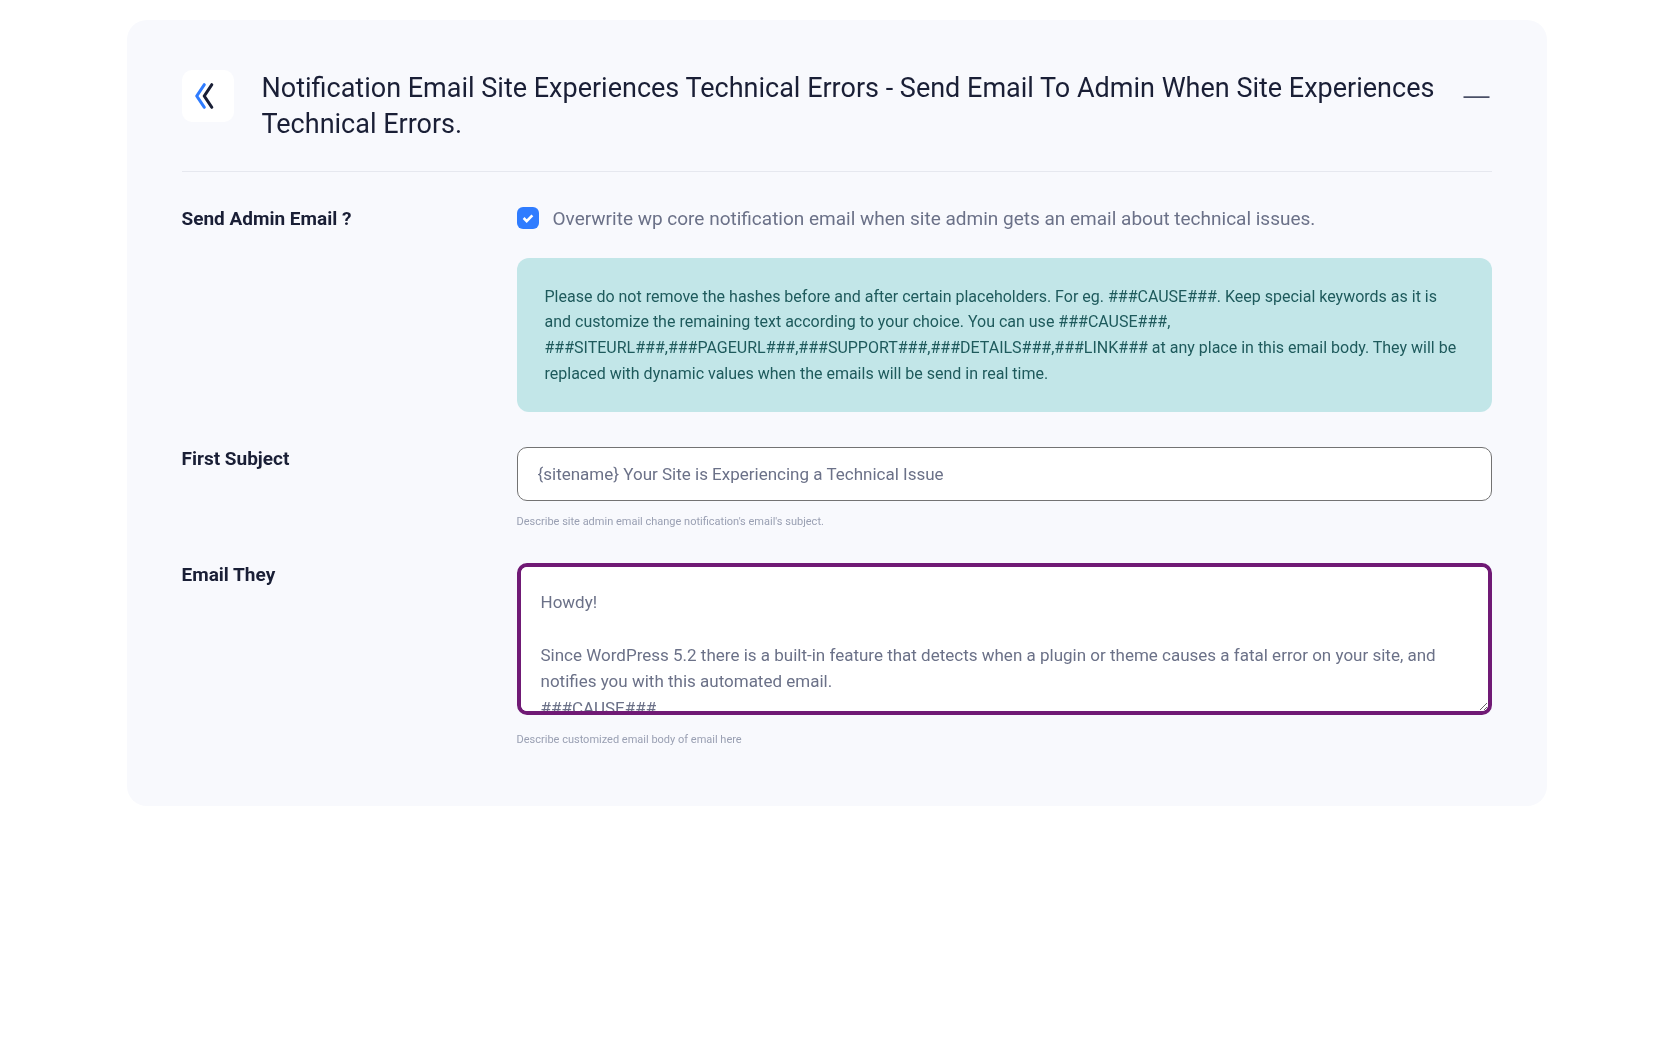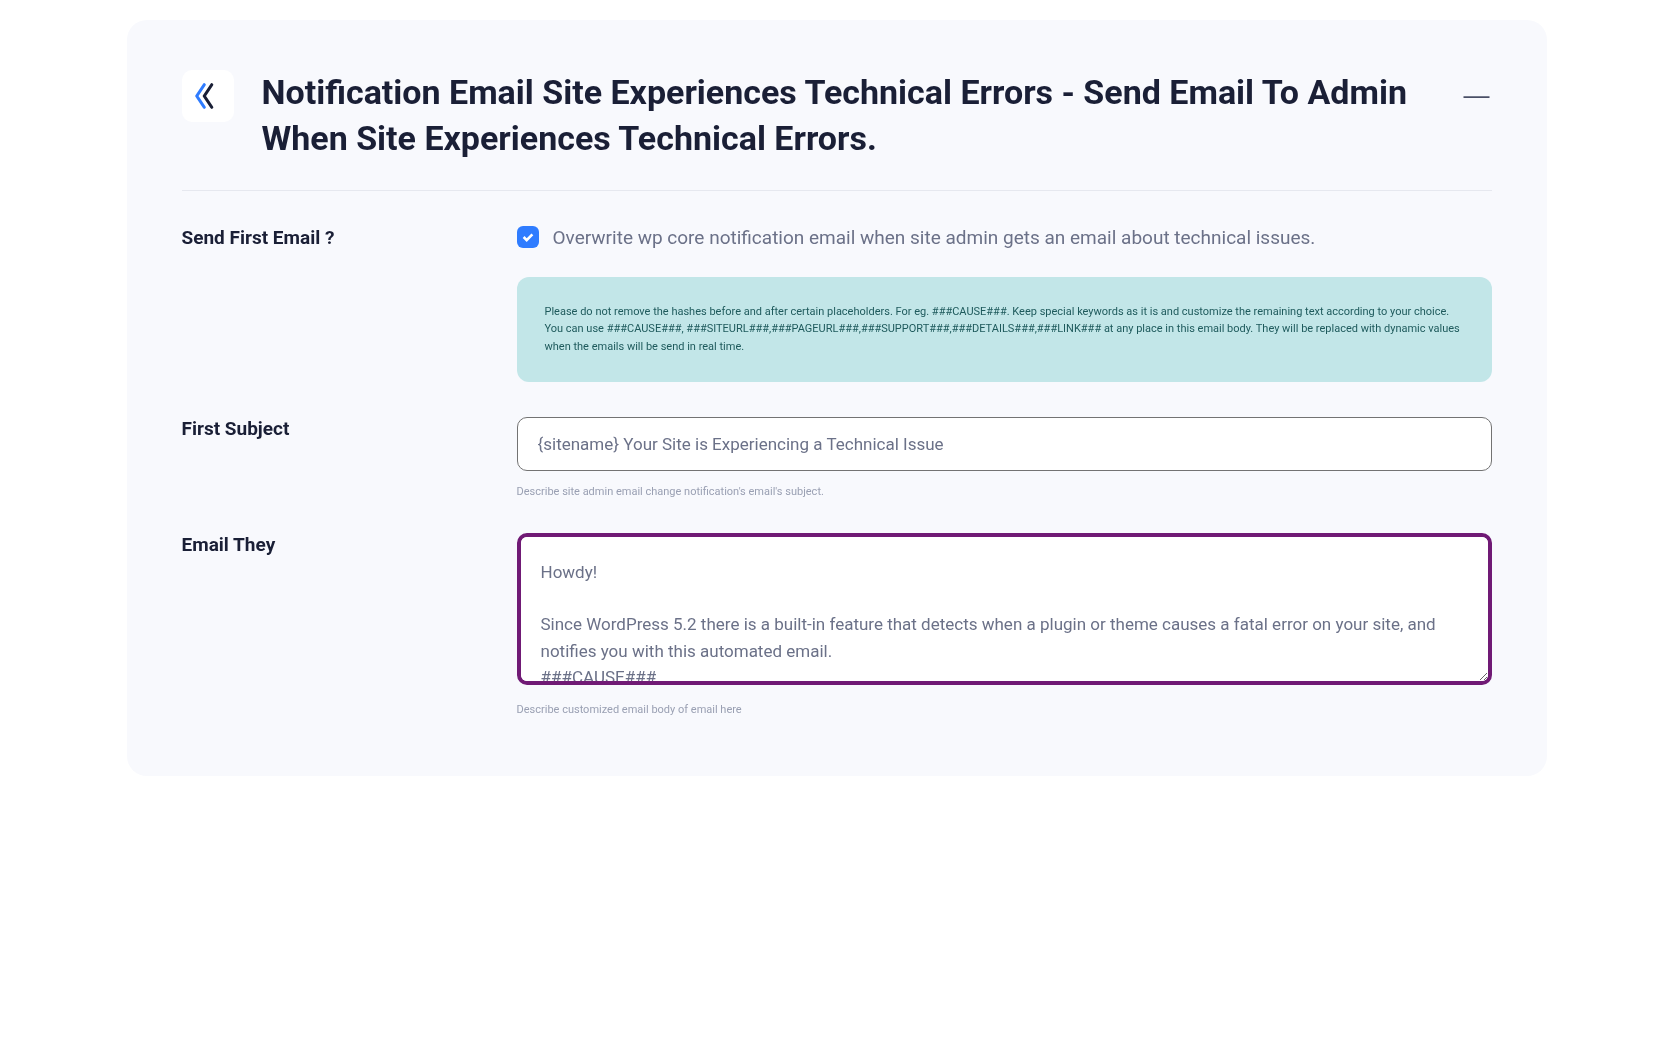--- a/index.html
+++ b/index.html
@@ -36,22 +36,22 @@
       display: flex;
       align-items: center;
       justify-content: center;
       flex-shrink: 0;
     }
     .logo-box svg {
       width: 30px;
       height: 30px;
     }
     .panel-title {
-      font-size: 34px;
-      font-weight: 700;
+      font-size: 27px;
+      font-weight: 400;
       line-height: 1.35;
       color: #1a1f36;
       flex: 1;
       padding-right: 50px;
     }
     .collapse-btn {
       position: absolute;
       right: 0;
       top: 10px;
       font-size: 26px;
@@ -107,21 +107,21 @@
     }
     .checkbox-label {
       font-size: 19px;
       color: #6b7188;
     }
     .info-notice {
       margin-top: 28px;
       background: #c2e6e8;
       border-radius: 12px;
       padding: 26px 28px;
-      font-size: 11px;
+      font-size: 16px;
       line-height: 1.6;
       color: #1e5a5c;
     }
     .text-input {
       width: 100%;
       background: #ffffff;
       border: 1px solid #737373;
       border-radius: 10px;
       padding: 16px 20px;
       font-size: 17px;
@@ -159,21 +159,21 @@
       <svg viewBox="0 0 24 24">
         <path d="M9 3 L3 12 L9 21" stroke="#2f7cff" stroke-width="2.5" fill="none" stroke-linecap="round" stroke-linejoin="round"></path>
         <path d="M15 3 L9 12 L15 21" stroke="#1a1f36" stroke-width="2.5" fill="none" stroke-linecap="round" stroke-linejoin="round"></path>
       </svg>
     </div>
     <h2 class="panel-title">Notification Email Site Experiences Technical Errors - Send Email To Admin When Site Experiences Technical Errors.</h2>
     <button class="collapse-btn">—</button>
   </div>
 
   <div class="form-row">
-    <div class="form-label">Send First Email ?</div>
+    <div class="form-label">Send Admin Email ?</div>
     <div class="form-field">
       <div class="checkbox-row">
         <div class="checkbox">
           <svg viewBox="0 0 16 16">
             <polyline points="3,8 6.5,11.5 13,5"></polyline>
           </svg>
         </div>
         <span class="checkbox-label">Overwrite wp core notification email when site admin gets an email about technical issues.</span>
       </div>
       <div class="info-notice">Please do not remove the hashes before and after certain placeholders. For eg. ###CAUSE###. Keep special keywords as it is and customize the remaining text according to your choice. You can use ###CAUSE###, ###SITEURL###,###PAGEURL###,###SUPPORT###,###DETAILS###,###LINK### at any place in this email body. They will be replaced with dynamic values when the emails will be send in real time.</div>

